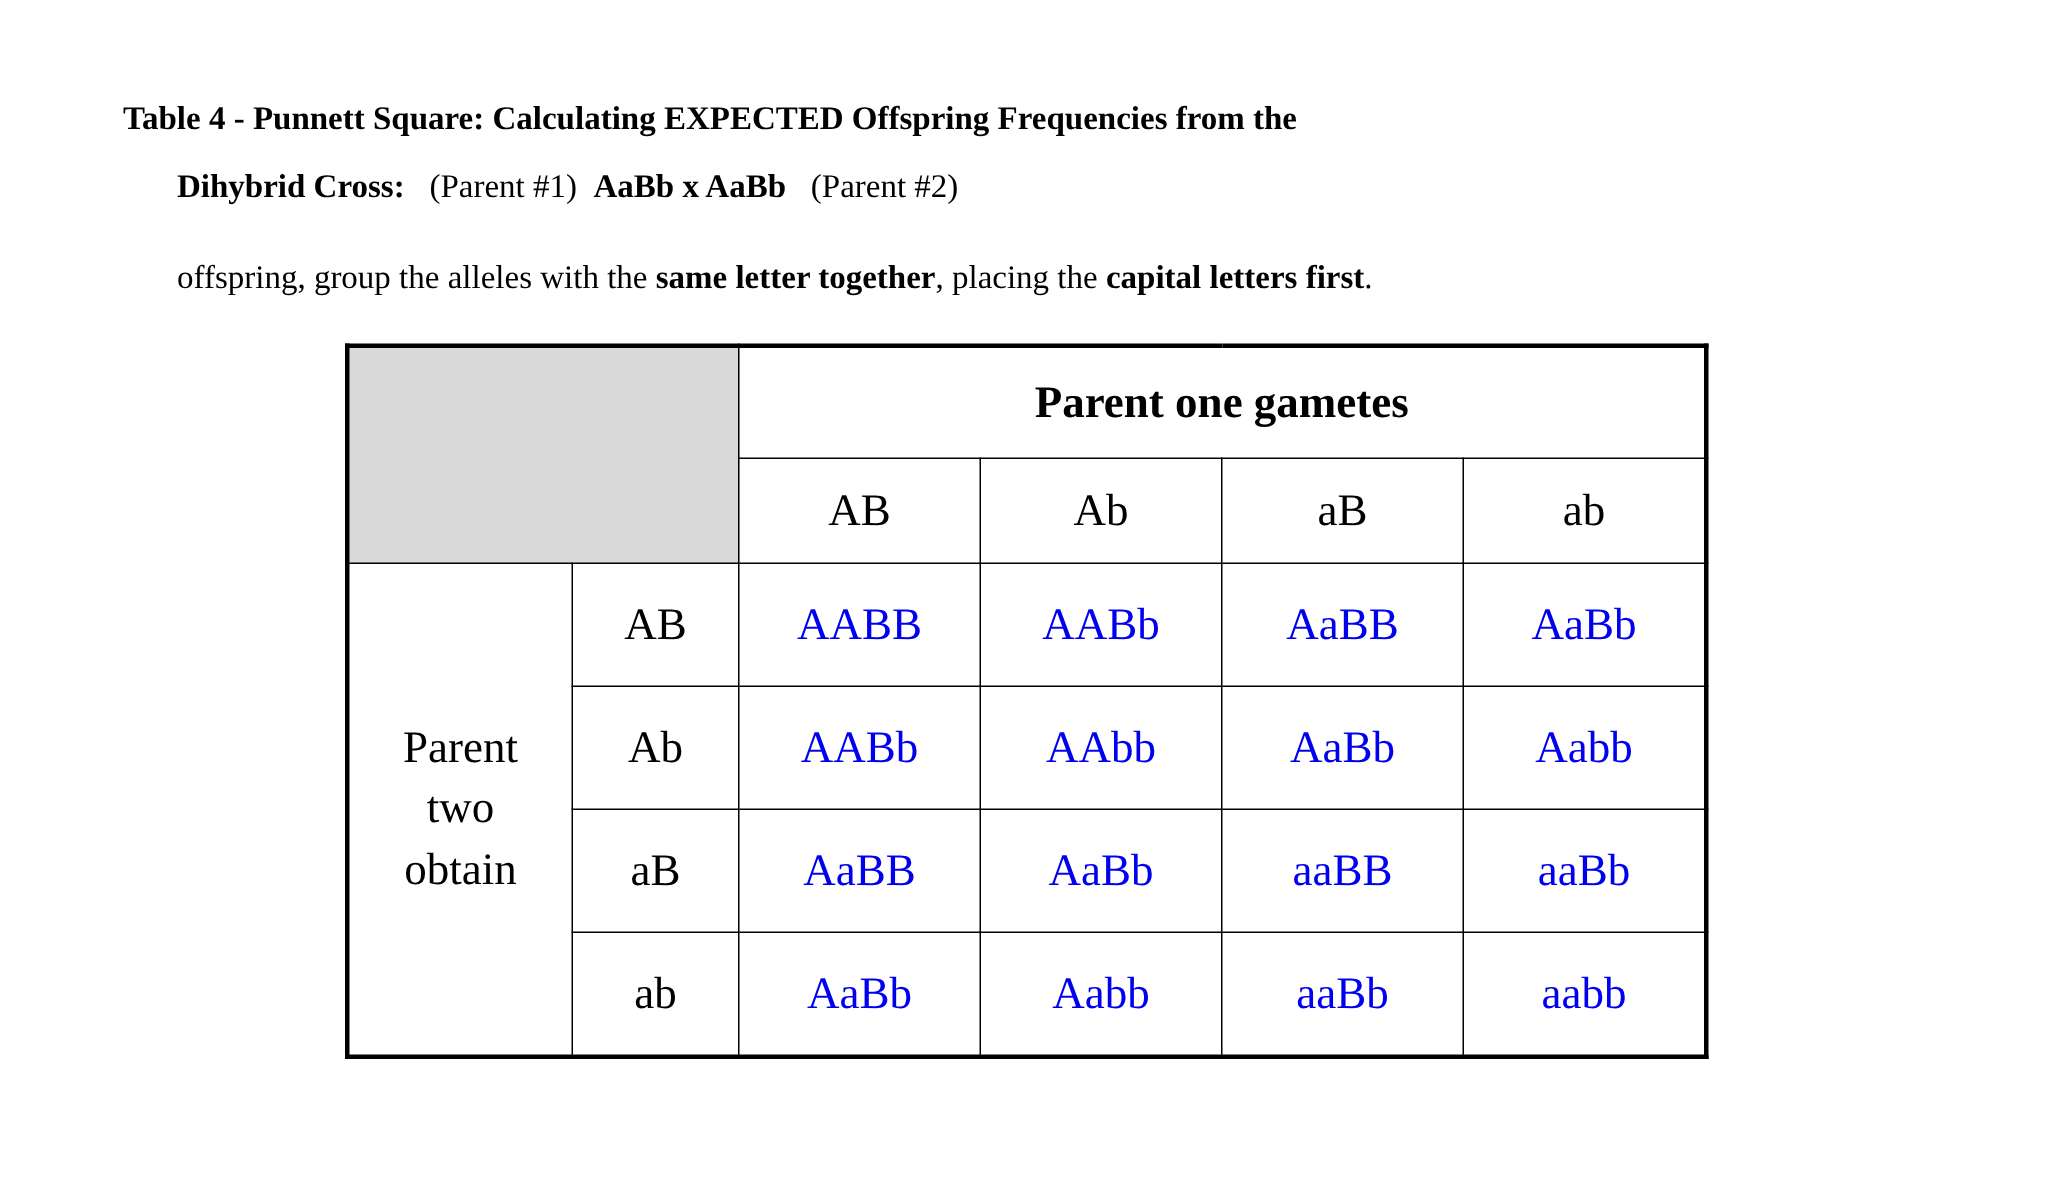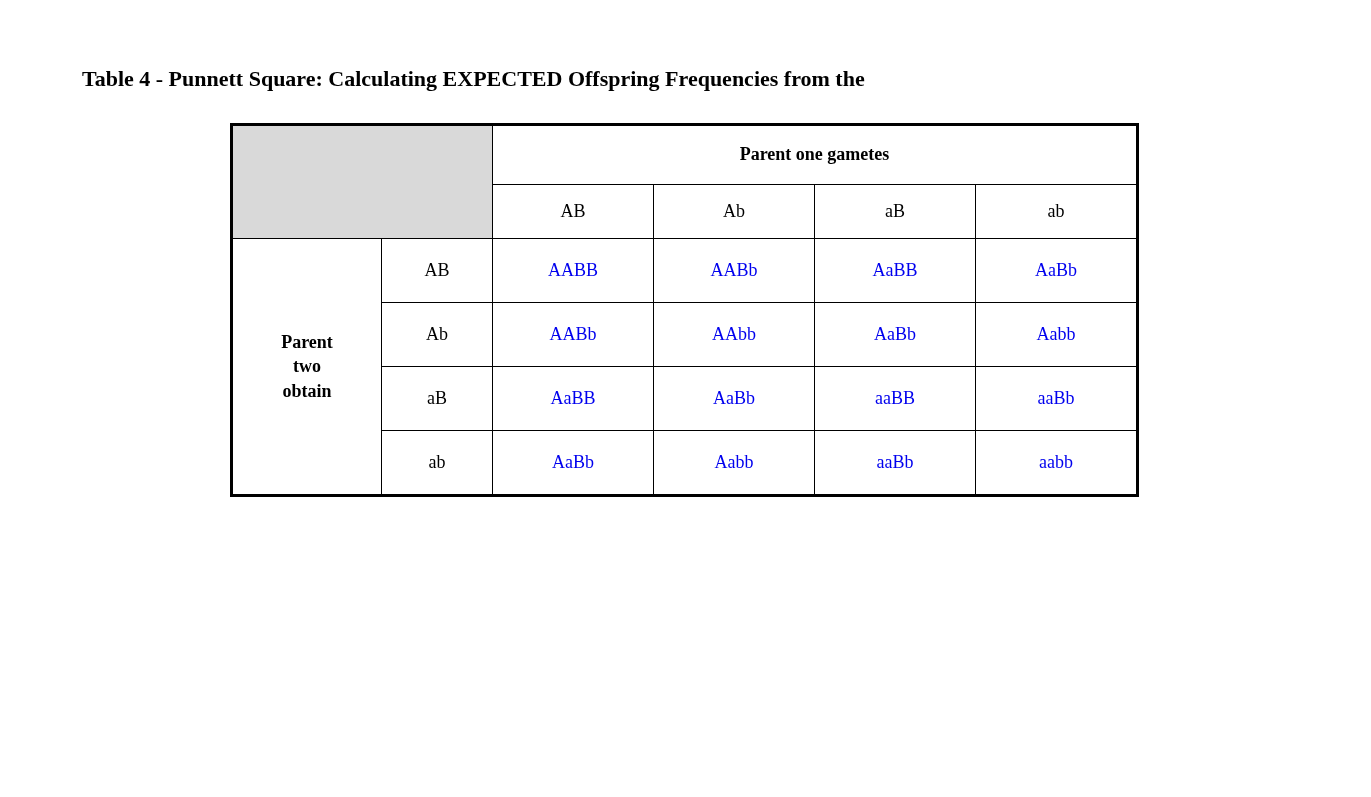--- a/index.html
+++ b/index.html
@@ -33,21 +33,21 @@
     }
     table.punnett {
       border-collapse: collapse;
       margin-left: 160px;
     }
     table.punnett th,
     table.punnett td {
       border: 1px solid #000;
       text-align: center;
       vertical-align: middle;
-      font-size: 18px;
+      font-size: 30px;
     }
     
     table.punnett {
       border: 3px solid #000;
     }
     
     td.corner {
       background: #d9d9d9;
       width: 230px;
       height: 110px;
@@ -63,21 +63,21 @@
     }
     
     th.col-gamete {
       font-weight: normal;
       width: 160px;
       padding: 12px 0;
       border-bottom: 3px solid #000;
     }
     
     th.p2-header {
-      font-weight: bold;
+      font-weight: normal;
       font-size: 24px;
       text-align: left;
       padding: 0 14px;
       width: 120px;
       border-right: 1px solid #000;
       line-height: 1.35;
     }
     
     th.row-gamete {
       font-weight: normal;
@@ -89,23 +89,32 @@
     td.geno {
       color: #0000ee;
       padding: 2px 0;
     }
   </style>
 </head>
 <body>
 
 <div class="title-block">
   <p class="title-line1">Table 4 - Punnett Square: Calculating EXPECTED Offspring Frequencies from the</p>
+  <p class="title-line2">
+    <span>Dihybrid Cross:</span>
+    <span class="non-bold">&nbsp;&nbsp;<span>(Parent #1)</span></span>
+    <span>&nbsp;<span>AaBb   x   AaBb</span></span>
+    <span class="non-bold">&nbsp;&nbsp;<span>(Parent #2)</span></span>
+  </p>
 </div>
 
 <div class="note-block">
+  <div class="note-line2">
+    <span>offspring, group the alleles with the </span><b>same letter together</b><span>, placing the </span><b>capital letters first</b><span>.</span>
+  </div>
 </div>
 
 <table class="punnett">
   <tbody>
       <tr>
     <td class="corner" colspan="2" rowspan="2"></td>
     <th class="p1-header" colspan="4">Parent one gametes</th>
   </tr>
   <tr>
     <th class="col-gamete">AB</th>

